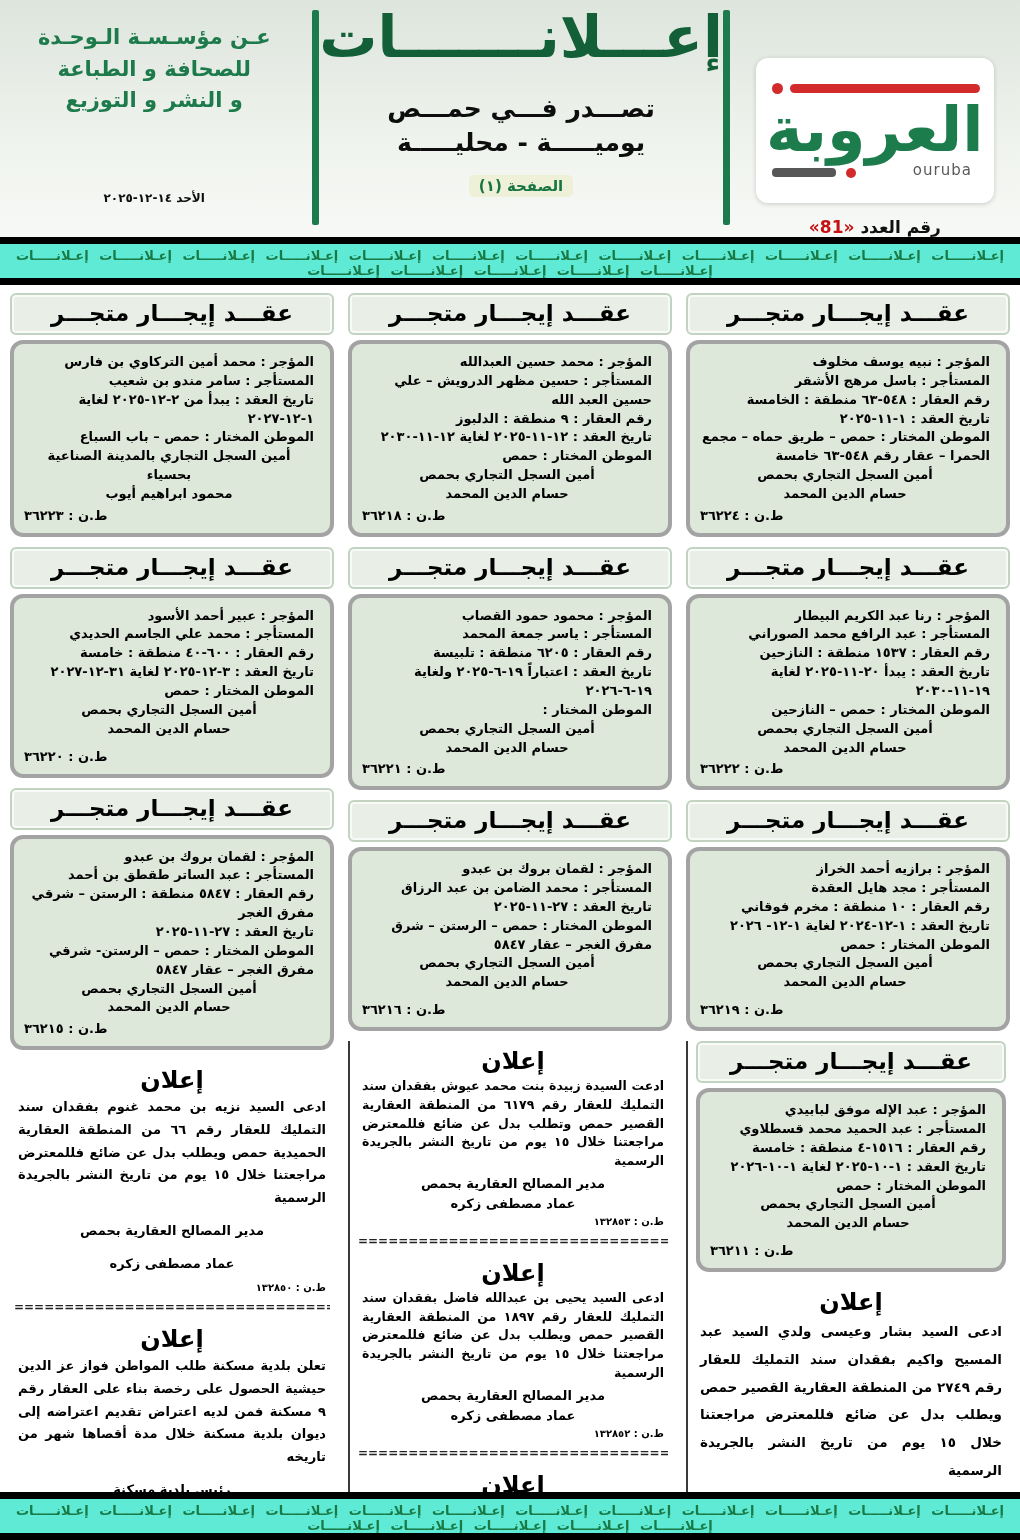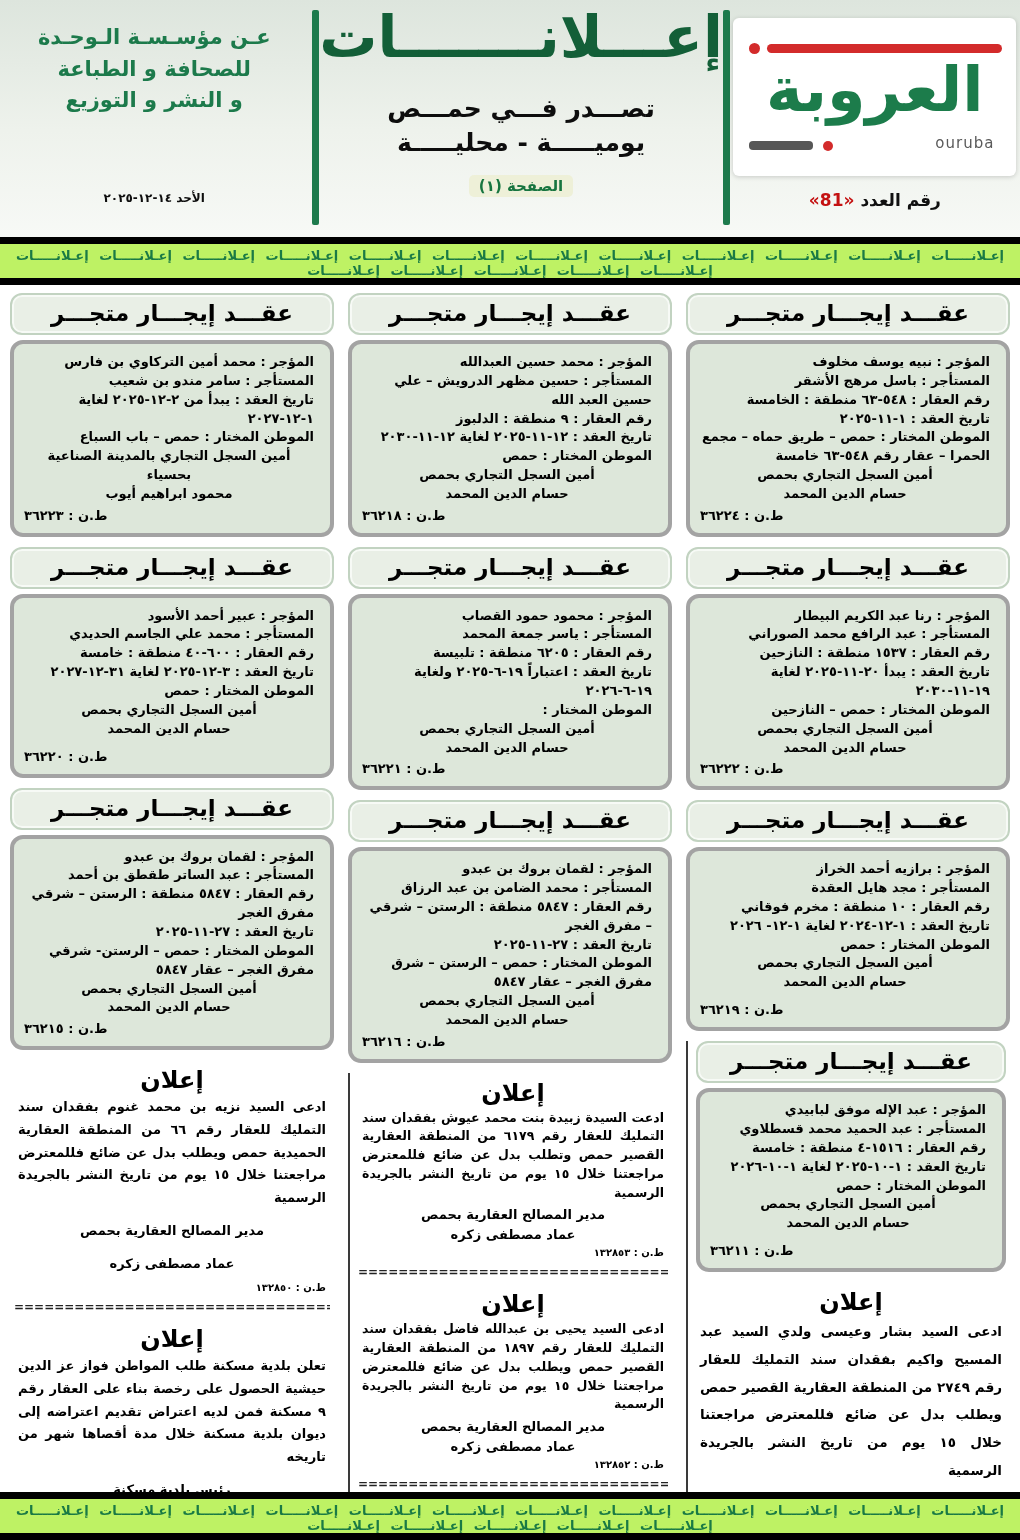--- a/index.html
+++ b/index.html
@@ -4,50 +4,50 @@
 <style>
   html,body{margin:0;padding:0;background:#ffffff;}
   body{font-family:"DejaVu Sans",sans-serif; width:1020px;}
   .page{position:relative;width:1020px;height:1540px;background:#fdfdfb;overflow:hidden;}
 
   
   .hdr{height:237px;display:flex;flex-direction:row;background:linear-gradient(180deg,#dde5dd 0%,#eef2ec 55%,#f7f9f6 100%);}
   .hdr-zone{position:relative;}
   .vbar{width:7px;background:#1d7a4c;margin:10px 0 12px 0;border-radius:2px;}
   .zone-logo{width:296px;display:flex;flex-direction:column;align-items:center;padding-top:18px;}
-  .logo-card{position:relative;width:283px;height:158px;background:#ffffff;border-radius:6px;box-shadow:0 1px 5px rgba(0,0,0,.18);}
+  .logo-card{position:relative;width:238px;height:158px;background:#ffffff;border-radius:12px;box-shadow:0 1px 5px rgba(0,0,0,.18);margin-top:40px;}
   .logo-redbar{position:absolute;top:26px;left:34px;right:14px;height:9px;background:#d32b2b;border-radius:5px;}
   .logo-reddot{position:absolute;top:25px;left:16px;width:11px;height:11px;border-radius:50%;background:#d32b2b;}
   .logo-ar{position:absolute;top:38px;right:6px;left:6px;text-align:center;font-size:62px;line-height:1.1;font-weight:bold;color:#1c7c4b;}
   .logo-en{position:absolute;bottom:24px;right:22px;font-size:15px;color:#5a5a5a;letter-spacing:1px;}
   .logo-darkbar{position:absolute;bottom:26px;left:16px;width:64px;height:9px;background:#575757;border-radius:4px;}
   .logo-reddot2{position:absolute;bottom:25px;left:90px;width:10px;height:10px;border-radius:50%;background:#d32b2b;}
   .issue-line{margin-top:14px;font-size:17px;font-weight:bold;color:#101010;}
   .issue-line .red{color:#c41111;}
   .zone-center{flex:1;display:flex;flex-direction:column;align-items:center;}
   .big-title{margin-top:6px;font-size:58px;font-weight:bold;color:#135f38;line-height:1.1;}
   .subt{font-size:25px;font-weight:bold;color:#0d0d0d;line-height:1.35;text-align:center;}
   .subt-wrap{margin-top:22px;}
   .page-label{margin-top:16px;font-size:15px;font-weight:bold;color:#17753f;background:#eef0d8;padding:2px 10px;border-radius:5px;}
   .zone-pub{width:318px;display:flex;flex-direction:column;justify-content:space-between;padding:22px 14px 18px 10px;box-sizing:border-box;}
   .pub-lines{text-align:center;font-size:21px;font-weight:bold;color:#1c7a4b;line-height:1.5;}
   .pub-date{text-align:center;font-size:12px;font-weight:bold;color:#0d0d0d;margin-bottom:14px;}
 
   
-  .strip{border-top:7px solid #000;border-bottom:7px solid #000;background:#bef264;}
+  .strip{border-top:7px solid #000;border-bottom:7px solid #000;background:#5eead4;}
   .strip-inner{height:30px;overflow:hidden;padding:4px 12px 0 12px;color:#1a7a45;font-weight:bold;font-size:13px;line-height:15px;text-align:center;word-spacing:6px;}
   .strip-bottom{position:absolute;left:0;right:0;bottom:0;}
 
   
   .main{height:1208px;overflow:hidden;padding:8px 10px 0 10px;box-sizing:border-box;background:#fff;
         display:grid;grid-template-columns:1fr 1fr 1fr;column-gap:14px;}
   .col{min-width:0;}
 
   .ad{margin-bottom:10px;}
-  .adt{background:#e9efe6;border:2px solid #c2d3c1;border-radius:12px;text-align:center;
+  .adt{background:#e9efe6;border:2px solid #c2d3c1;border-radius:6px;text-align:center;
        font-size:23px;font-weight:bold;color:#000;padding:5px 4px 7px 4px;margin-bottom:5px;box-shadow:inset 0 0 0 2px #f7faf6;}
   .adb{background:#dde7da;border:4px solid #a3a3a3;border-radius:13px;padding:9px 16px 7px 10px;
        font-size:13px;font-weight:bold;color:#000;line-height:1.45;min-height:160px;display:flex;flex-direction:column;}
   .ln{text-align:right;}
   .sig{text-align:center;}
   .tn{text-align:left;margin-top:auto;padding-top:3px;}
 
   .col-bottom{padding:0 4px;}
   .sep-left{border-left:2px solid #3a3a3a;padding-left:8px;}
   .notice{padding:2px 4px;}
@@ -208,21 +208,20 @@
           <div class="sig">حسام الدين المحمد</div>
           <div class="tn">ط.ن : ٣٦٢٢١</div>
         </div>
       </section>
 
       <section class="ad">
         <div class="adt">عقـــد إيجـــار متجـــر</div>
         <div class="adb">
           <div class="ln">المؤجر : لقمان بروك بن عبدو</div>
           <div class="ln">المستأجر : محمد الضامن بن عبد الرزاق</div>
-          <div class="ln">رقم العقار : ٥٨٤٧ منطقة : الرستن – شرقي – مفرق الغجر</div>
           <div class="ln">تاريخ العقد : ٢٧-١١-٢٠٢٥</div>
           <div class="ln">الموطن المختار : حمص – الرستن – شرق مفرق الغجر – عقار ٥٨٤٧</div>
           <div class="sig">أمين السجل التجاري بحمص</div>
           <div class="sig">حسام الدين المحمد</div>
           <div class="tn">ط.ن : ٣٦٢١٦</div>
         </div>
       </section>
 
       <div class="col-bottom sep-left">
         <section class="notice lh-tight">

